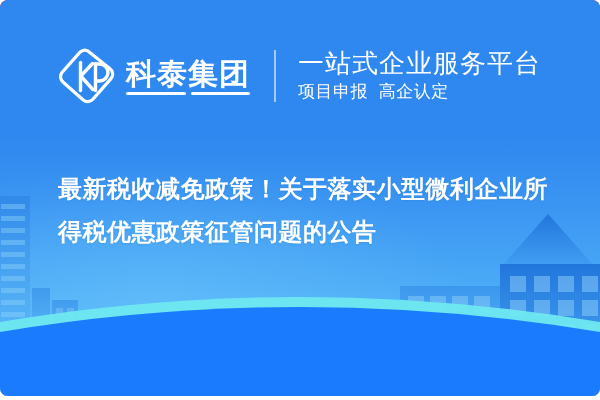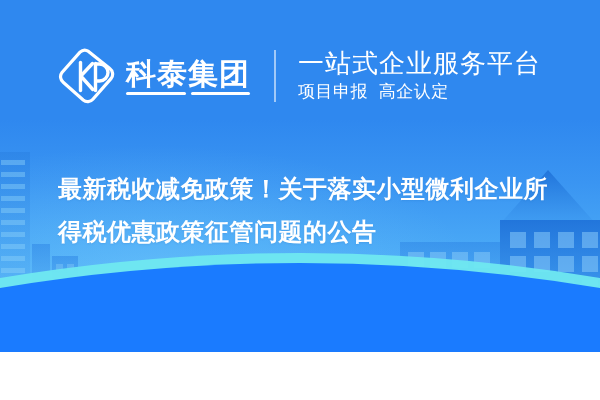--- a/index.html
+++ b/index.html
@@ -5,24 +5,25 @@
   html, body {
     margin: 0;
     padding: 0;
     background: #ffffff;
   }
   * { box-sizing: border-box; }
 
   .banner {
     position: relative;
     width: 600px;
-    height: 352px;
+    height: 396px;
     overflow: hidden;
     font-family: "Liberation Sans", "DejaVu Sans", sans-serif;
     background: #be185d;
+    border-radius: 8px;
   }
 
   
   .bg-base {
     position: absolute;
     inset: 0;
     background: linear-gradient(180deg,
         #2f88ef 0%,
         #2f88ef 34%,
         #3a95f2 52%,

